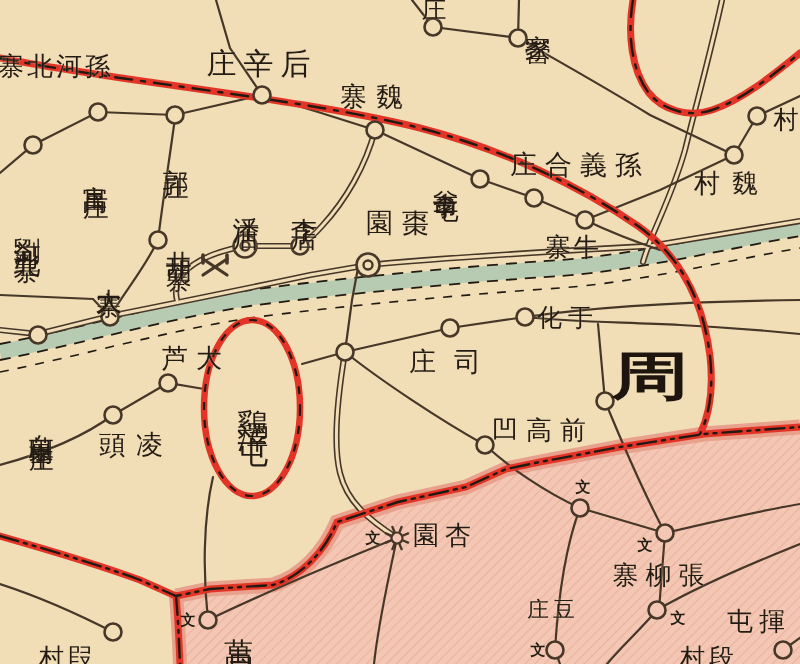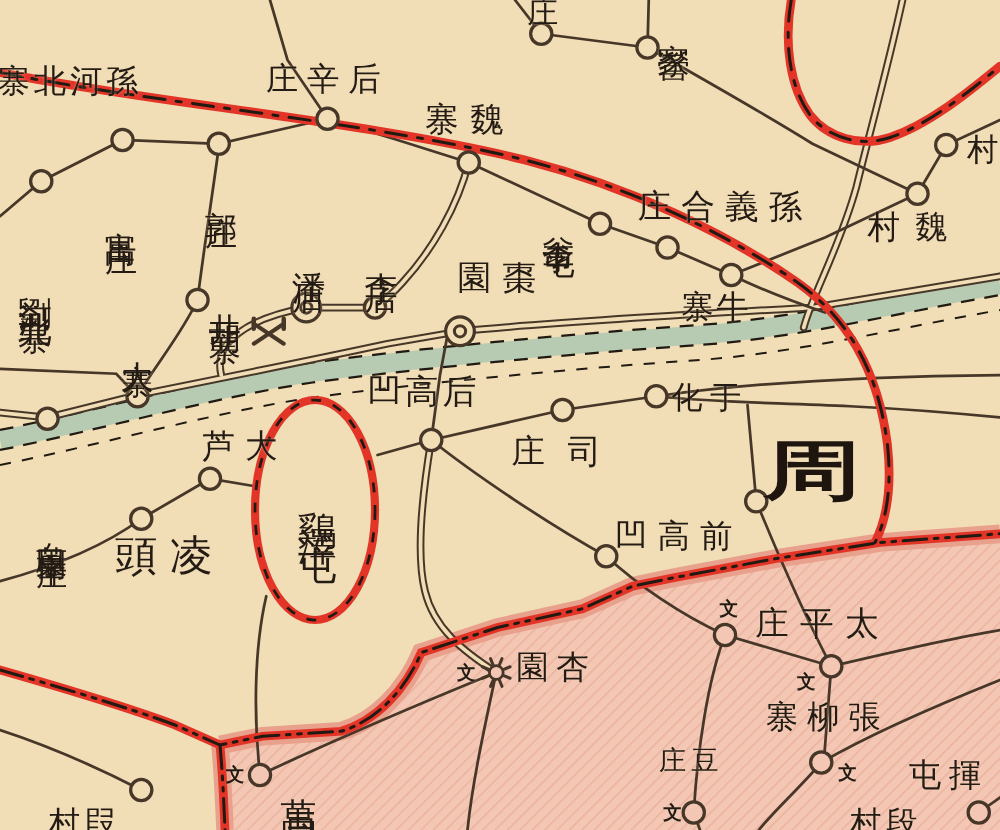--- a/index.html
+++ b/index.html
@@ -239,46 +239,44 @@
           <line x1="203" y1="259" x2="227" y2="275" stroke="#473728" stroke-width="3.2" stroke-linecap="round"></line>
           <line x1="203" y1="275" x2="227" y2="259" stroke="#473728" stroke-width="3.2" stroke-linecap="round"></line>
           <line x1="203" y1="255" x2="203" y2="263" stroke="#473728" stroke-width="3.6" stroke-linecap="round"></line>
           <line x1="227" y1="255" x2="227" y2="263" stroke="#473728" stroke-width="3.6" stroke-linecap="round"></line>
         </g>
       </g>
   </svg>
 
   <div id="labels">
       <div class="lbl h" style="left: 56px; top: 66px; font-size: 26px; letter-spacing: 3px;">寨北河孫</div>
-      <div class="lbl h" style="left: 262px; top: 64px; font-size: 26px; letter-spacing: 7px;">庄辛后</div>
+      <div class="lbl h" style="left: 262px; top: 64px; font-size: 30px; letter-spacing: 7px;">庄辛后</div>
       <div class="lbl h" style="left: 376px; top: 97px; font-size: 27px; letter-spacing: 9px;">寨魏</div>
       <div class="lbl h" style="left: 434px; top: 10px; font-size: 25px; letter-spacing: 0px;">庄</div>
       <div class="lbl v" style="left: 538px; top: 18px; font-size: 26px; letter-spacing: 5px;">家營</div>
       <div class="lbl v" style="left: 27px; top: 228px; font-size: 27px; letter-spacing: 6px;">劉河北寨</div>
       <div class="lbl v" style="left: 96px; top: 171px; font-size: 26px; letter-spacing: 5px;">富禺庄</div>
       <div class="lbl v" style="left: 176px; top: 153px; font-size: 26px; letter-spacing: 5px;">郭庄</div>
       <div class="lbl v" style="left: 179px; top: 240px; font-size: 26px; letter-spacing: 7px;">井胡寨</div>
       <div class="lbl v" style="left: 109px; top: 270px; font-size: 26px; letter-spacing: 2px;">大寨</div>
       <div class="lbl v" style="left: 246px; top: 201px; font-size: 27px; letter-spacing: 5px;">潘店</div>
       <div class="lbl v" style="left: 304px; top: 201px; font-size: 27px; letter-spacing: 5px;">李店</div>
       <div class="lbl h" style="left: 376px; top: 223px; font-size: 27px; letter-spacing: 9px; margin-left: 26px;">園棗</div>
       <div class="lbl v" style="left: 446px; top: 174px; font-size: 26px; letter-spacing: 4px;">翁李屯</div>
       <div class="lbl h" style="left: 580px; top: 166px; font-size: 27px; letter-spacing: 8px; font-family: Liberation Serif, serif;">庄合義孫</div>
       <div class="lbl h" style="left: 573px; top: 247px; font-size: 26px; letter-spacing: 2px;">寨牛</div>
       <div class="lbl h" style="left: 786px; top: 120px; font-size: 25px; letter-spacing: 0px;">村</div>
       <div class="lbl h" style="left: 732px; top: 183px; font-size: 26px; letter-spacing: 12px;">村魏</div>
       <div class="lbl h" style="left: 568px; top: 318px; font-size: 25px; letter-spacing: 6px;">化于</div>
       <div class="lbl h" style="left: 454px; top: 362px; font-size: 27px; letter-spacing: 18px;">庄司</div>
-      <div class="lbl h" style="left: 339px; top: 314px; font-size: 27px; letter-spacing: 3px;">凹高后</div>
       <div class="lbl h" style="left: 543px; top: 430px; font-size: 26px; letter-spacing: 8px;">凹高前</div>
       <div class="lbl h" style="left: 164px; top: 358px; font-size: 26px; letter-spacing: 8px; margin-left: 32px;">芦大</div>
-      <div class="lbl h" style="left: 136px; top: 445px; font-size: 34px; letter-spacing: 10px; text-align: right;">頭凌</div>
+      <div class="lbl h" style="left: 136px; top: 445px; font-size: 27px; letter-spacing: 10px; text-align: right;">頭凌</div>
       <div class="lbl v" style="left: 41px; top: 421px; font-size: 25px; letter-spacing: 3px;">白菓樹辛庄</div>
       <div class="lbl v" style="left: 253px; top: 405px; font-size: 31px; letter-spacing: 14px;">鷄澤屯</div>
-      <div class="lbl h" style="left: 658px; top: 500px; font-size: 27px; letter-spacing: 9px;">庄平太</div>
       <div class="lbl h" style="left: 662px; top: 575px; font-size: 26px; letter-spacing: 7px;">寨柳張</div>
       <div class="lbl h" style="left: 553px; top: 610px; font-size: 22px; letter-spacing: 4px;">庄豆</div>
       <div class="lbl h" style="left: 445px; top: 535px; font-size: 26px; letter-spacing: 6px;">園杏</div>
       <div class="lbl v" style="left: 239px; top: 627px; font-size: 29px; letter-spacing: 12px;">萬戸</div>
       <div class="lbl h" style="left: 759px; top: 621px; font-size: 26px; letter-spacing: 6px;">屯揮</div>
       <div class="lbl h" style="left: 709px; top: 658px; font-size: 25px; letter-spacing: 4px;">村段</div>
       <div class="lbl h" style="left: 68px; top: 658px; font-size: 25px; letter-spacing: 4px;">村叚</div>
       <div class="lbl school" style="left: 373px; top: 539px; font-size: 15px;">文</div>
       <div class="lbl school" style="left: 188px; top: 621px; font-size: 15px;">文</div>
       <div class="lbl school" style="left: 538px; top: 651px; font-size: 15px;">文</div>

